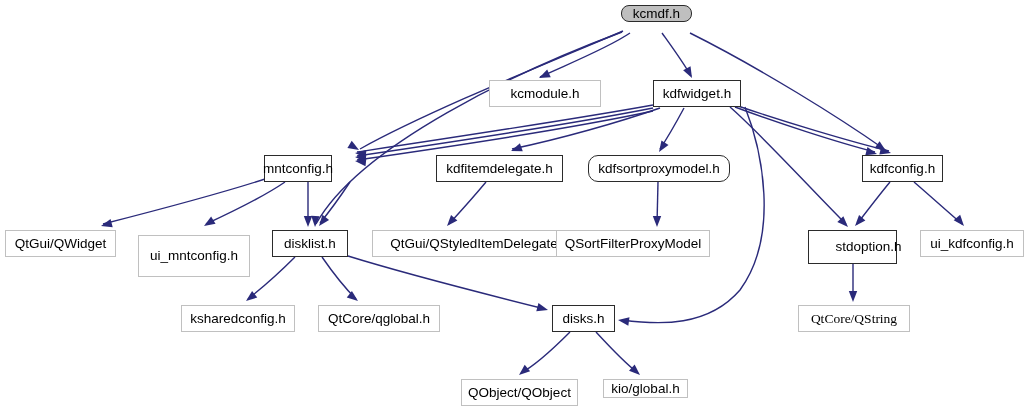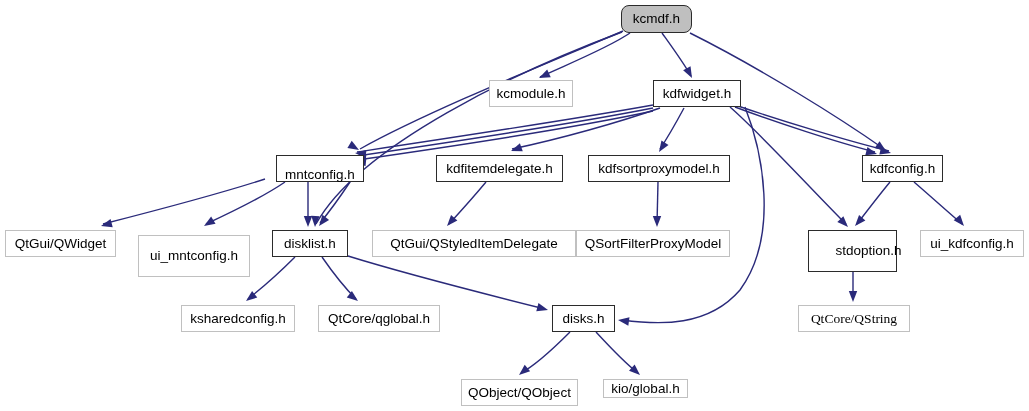--- a/index.html
+++ b/index.html
@@ -90,57 +90,57 @@
         <polygon points="0,0 -11,-4.2 -11,4.2" fill="#2a2a7a" transform="translate(964,226) rotate(50)" id="a-uikdfconfig"></polygon>
         <polygon points="0,0 -11,-4.2 -11,4.2" fill="#2a2a7a" transform="translate(246,301) rotate(142)" id="a-kshared"></polygon>
         <polygon points="0,0 -11,-4.2 -11,4.2" fill="#2a2a7a" transform="translate(358,301) rotate(38)" id="a-qglobal"></polygon>
         <polygon points="0,0 -11,-4.2 -11,4.2" fill="#2a2a7a" transform="translate(548,310) rotate(15)" id="a-disks-disklist"></polygon>
         <polygon points="0,0 -11,-4.2 -11,4.2" fill="#2a2a7a" transform="translate(853,302) rotate(90)" id="a-qstring"></polygon>
         <polygon points="0,0 -11,-4.2 -11,4.2" fill="#2a2a7a" transform="translate(519,375) rotate(140)" id="a-qobject"></polygon>
         <polygon points="0,0 -11,-4.2 -11,4.2" fill="#2a2a7a" transform="translate(640,375) rotate(42)" id="a-kioglobal"></polygon>
       </g>
   </svg>
   <div id="nodes-layer">
-      <div class="node-box root" style="left: 621px; top: 5px; width: 71px; height: 28px; border-radius: 8px;">
+      <div class="node-box root" style="left: 621px; top: 5px; width: 71px; height: 17px; border-radius: 8px;">
         <span class="node-label">kcmdf.h</span>
       </div>
-      <div class="node-box" style="left: 489px; top: 80px; width: 84px; height: 27px;">
+      <div class="node-box" style="left: 489px; top: 80px; width: 112px; height: 27px;">
         <span class="node-label">kcmodule.h</span>
       </div>
       <div class="node-box strong" style="left: 653px; top: 80px; width: 88px; height: 27px;">
         <span class="node-label">kdfwidget.h</span>
       </div>
-      <div class="node-box strong" style="left: 276px; top: 155px; width: 88px; height: 27px; align-items: flex-end;">
+      <div class="node-box strong" style="left: 264px; top: 155px; width: 68px; height: 27px;">
         <span class="node-label">mntconfig.h</span>
       </div>
       <div class="node-box strong" style="left: 436px; top: 155px; width: 127px; height: 27px;">
         <span class="node-label">kdfitemdelegate.h</span>
       </div>
-      <div class="node-box strong" style="left: 588px; top: 155px; width: 142px; height: 27px;">
+      <div class="node-box strong" style="left: 588px; top: 155px; width: 142px; height: 27px; border-radius: 10px;">
         <span class="node-label">kdfsortproxymodel.h</span>
       </div>
       <div class="node-box strong" style="left: 862px; top: 155px; width: 81px; height: 27px;">
         <span class="node-label">kdfconfig.h</span>
       </div>
       <div class="node-box" style="left: 5px; top: 230px; width: 111px; height: 27px;">
         <span class="node-label">QtGui/QWidget</span>
       </div>
       <div class="node-box" style="left: 138px; top: 235px; width: 112px; height: 42px;">
         <span class="node-label">ui_mntconfig.h</span>
       </div>
       <div class="node-box strong" style="left: 272px; top: 230px; width: 76px; height: 27px;">
         <span class="node-label">disklist.h</span>
       </div>
       <div class="node-box" style="left: 372px; top: 230px; width: 204px; height: 27px;">
         <span class="node-label">QtGui/QStyledItemDelegate</span>
       </div>
-      <div class="node-box" style="left: 576px; top: 230px; width: 154px; height: 27px;">
+      <div class="node-box" style="left: 556px; top: 230px; width: 154px; height: 27px;">
         <span class="node-label">QSortFilterProxyModel</span>
       </div>
-      <div class="node-box strong" style="left: 808px; top: 230px; width: 89px; height: 42px; padding-left: 32px;">
+      <div class="node-box strong" style="left: 808px; top: 230px; width: 89px; height: 34px; padding-left: 32px;">
         <span class="node-label">stdoption.h</span>
       </div>
       <div class="node-box" style="left: 920px; top: 230px; width: 104px; height: 27px;">
         <span class="node-label">ui_kdfconfig.h</span>
       </div>
       <div class="node-box" style="left: 181px; top: 305px; width: 114px; height: 27px;">
         <span class="node-label">ksharedconfig.h</span>
       </div>
       <div class="node-box" style="left: 318px; top: 305px; width: 122px; height: 27px;">
         <span class="node-label">QtCore/qglobal.h</span>

